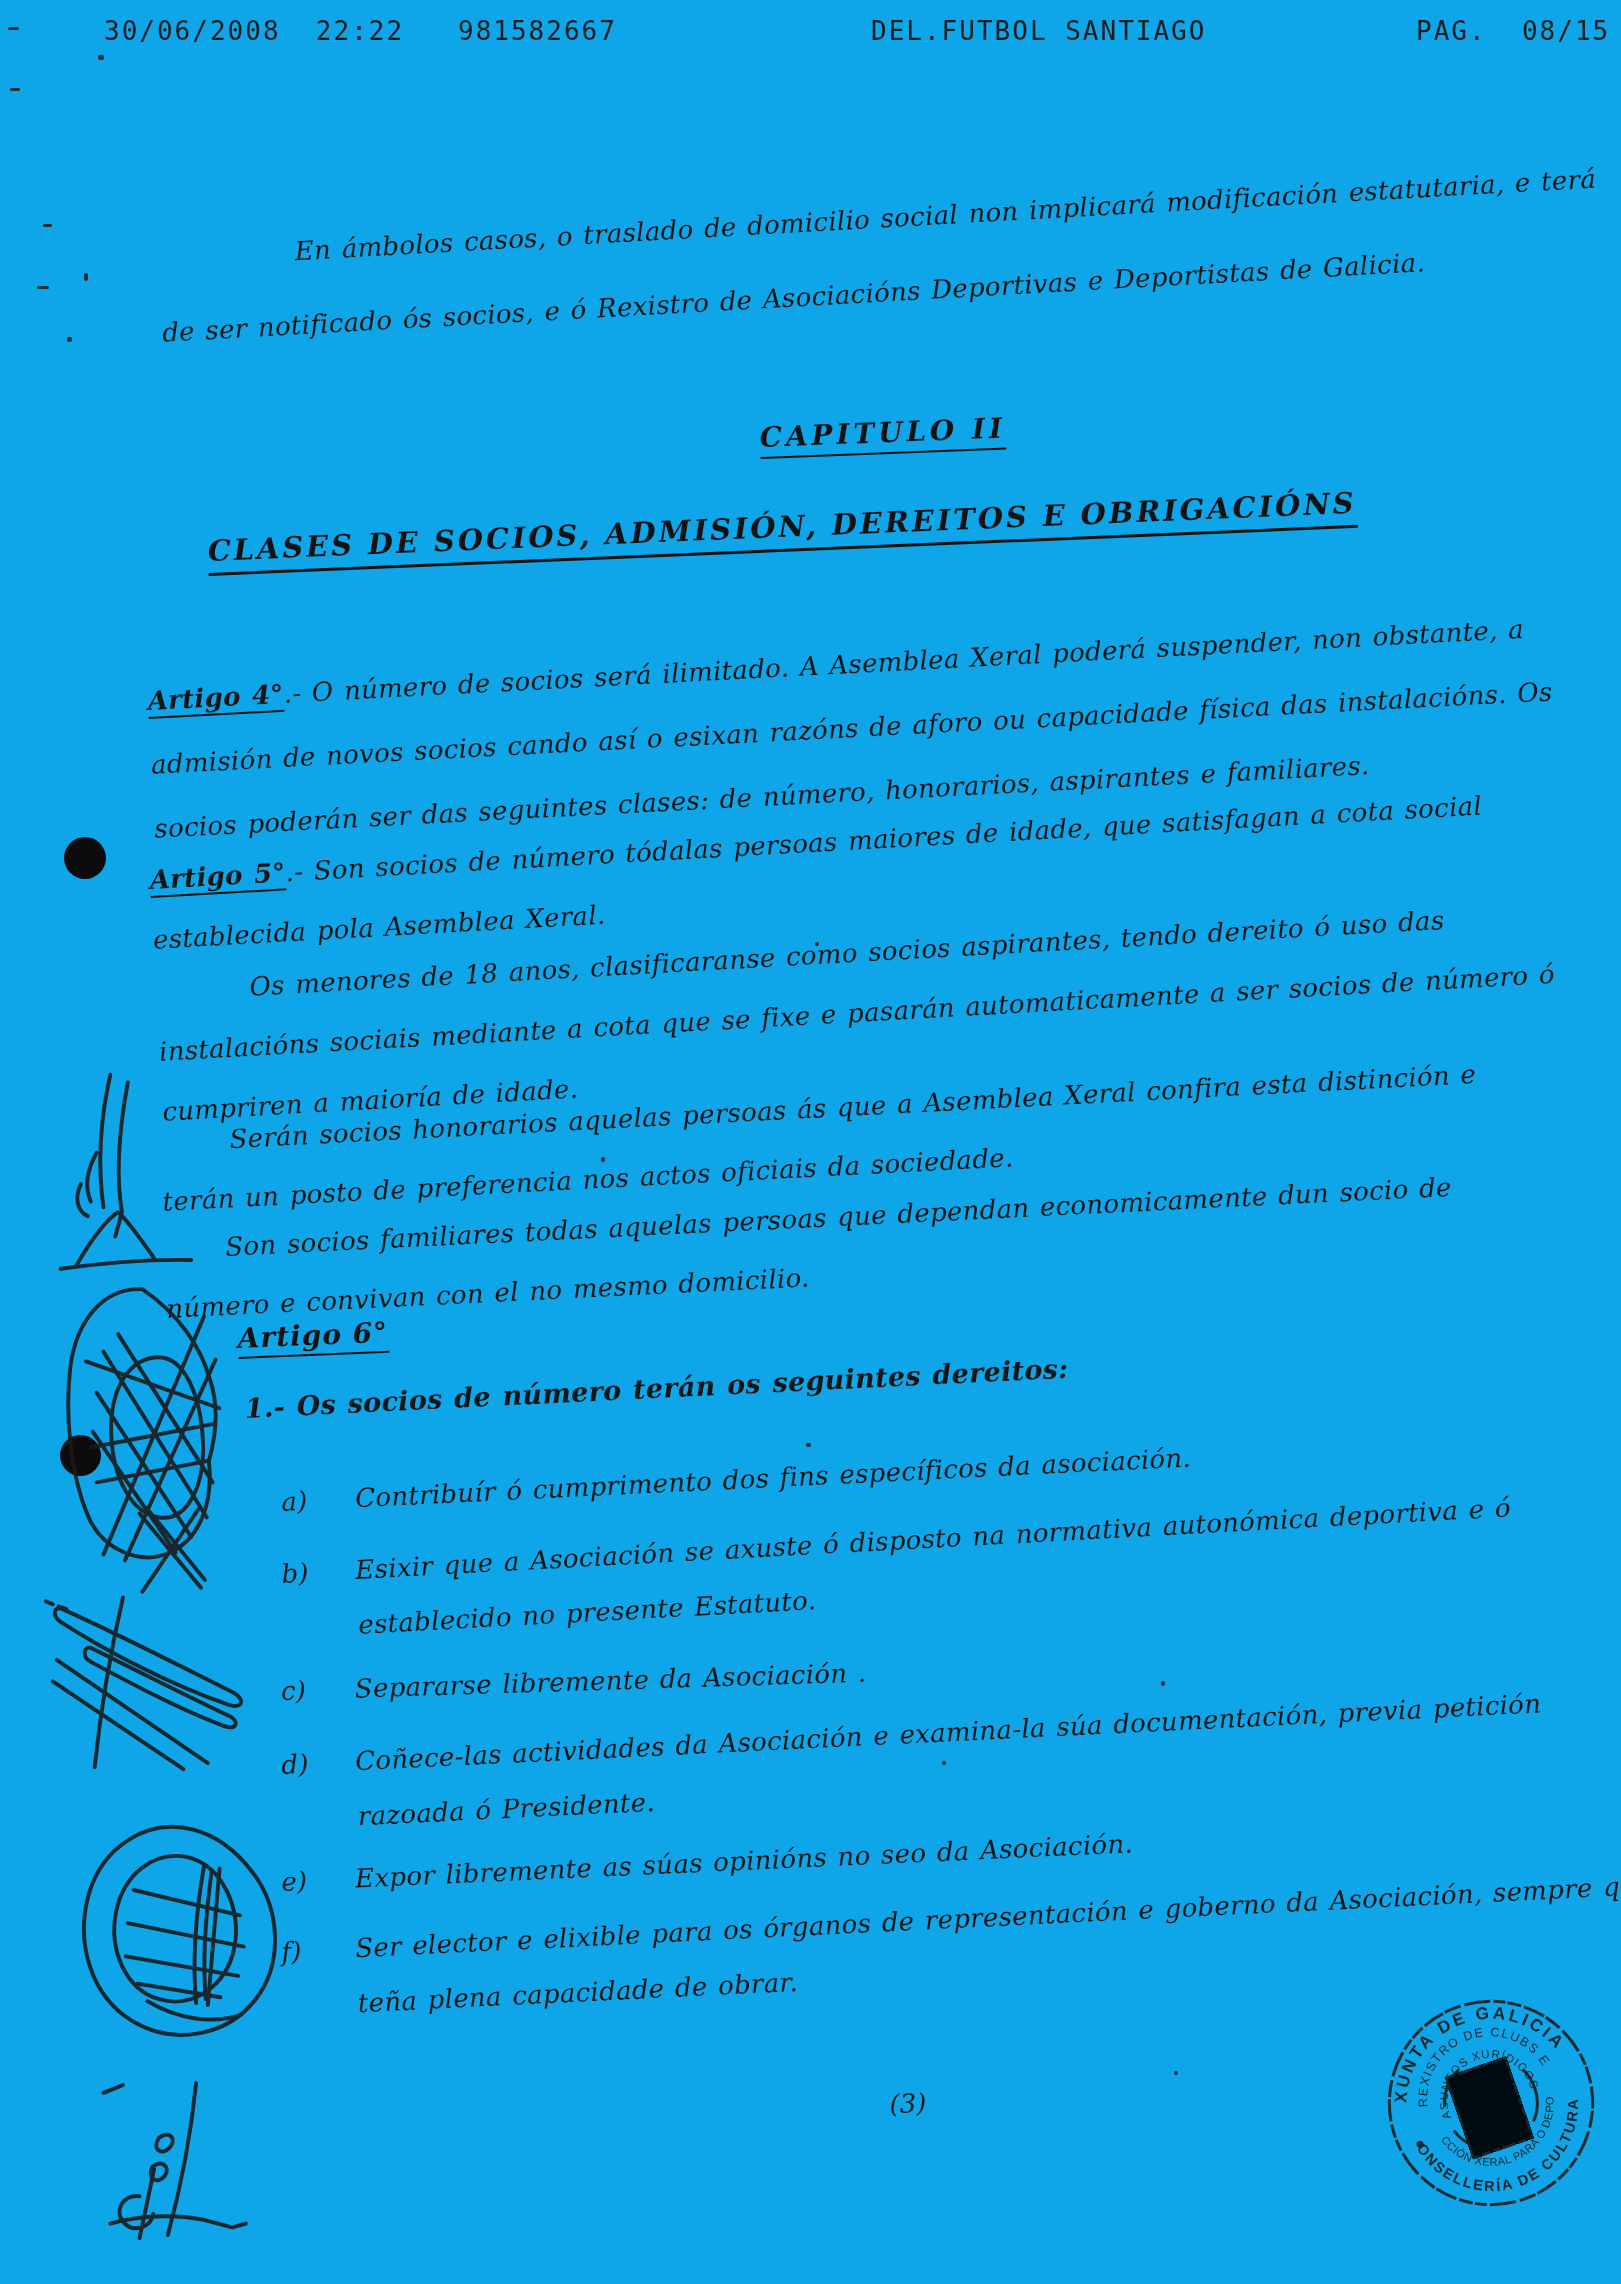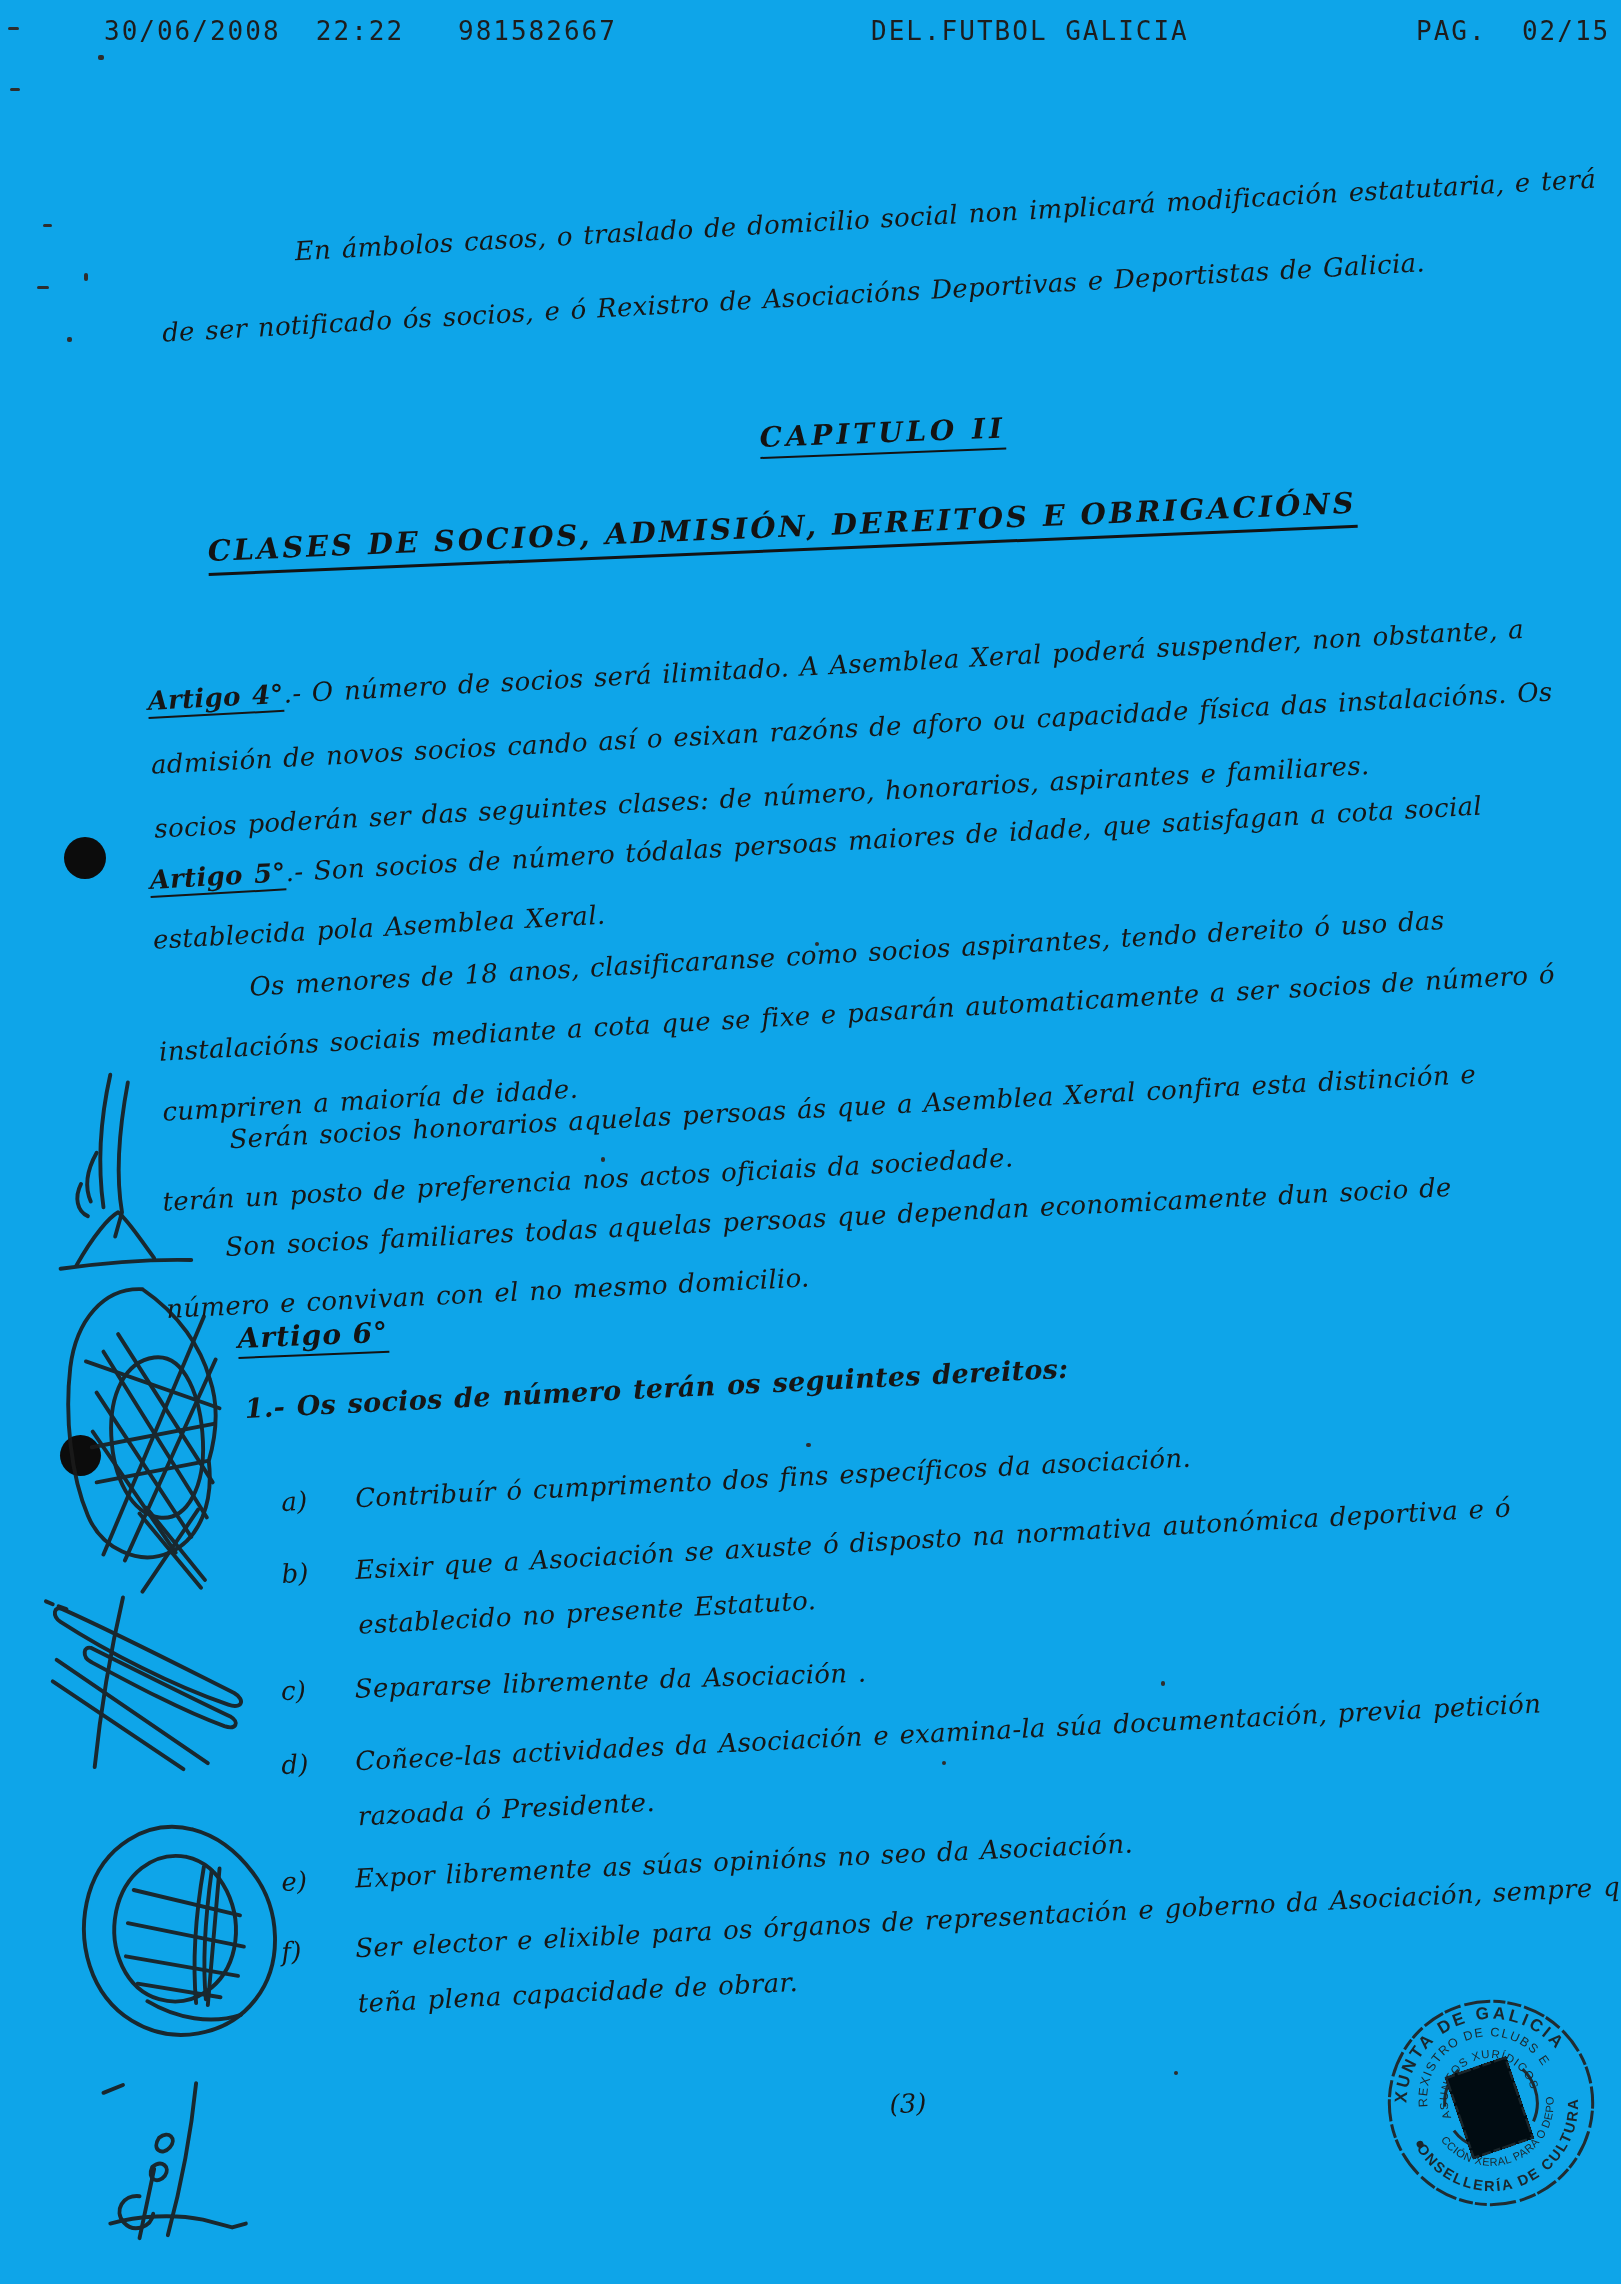--- a/index.html
+++ b/index.html
@@ -40,22 +40,22 @@
   .stamp{position:absolute;left:1340px;top:1952px;transform:rotate(-19deg);opacity:.92;}
   .stamp text{font-family:"Liberation Sans","DejaVu Sans",sans-serif;fill:#1d1d1d;}
 </style>
 </head>
 <body>
 
 <div class="page">
 
   <div class="fax-meta" style="left:104px;">30/06/2008  22:22</div>
   <div class="fax-meta" style="left:458px;">981582667</div>
-  <div class="fax-meta" style="left:871px;">DEL.FUTBOL GALICIA</div>
-  <div class="fax-meta" style="left:1416px;">PAG.  02/15</div>
+  <div class="fax-meta" style="left:871px;">DEL.FUTBOL SANTIAGO</div>
+  <div class="fax-meta" style="left:1416px;">PAG.  08/15</div>
 
   <div class="para" style="left:156px;top:222px;transform:rotate(-3.2deg);">
     <div class="line" style="line-height:74px;padding-left:137px;">En ámbolos casos, o traslado de domicilio social non implicará modificación estatutaria, e terá</div>
     <div class="line" style="line-height:74px;">de ser notificado ós socios, e ó Rexistro de Asociacións Deportivas e Deportistas de Galicia.</div>
   </div>
 
   <div class="heading" id="cap-heading" style="left:759px;top:421px;transform:rotate(-2.2deg);">CAPITULO II</div>
 
   <div class="heading" id="sec-heading" style="left:207px;top:534px;transform:rotate(-2.4deg);">CLASES DE SOCIOS, ADMISIÓN, DEREITOS E OBRIGACIÓNS</div>
 

